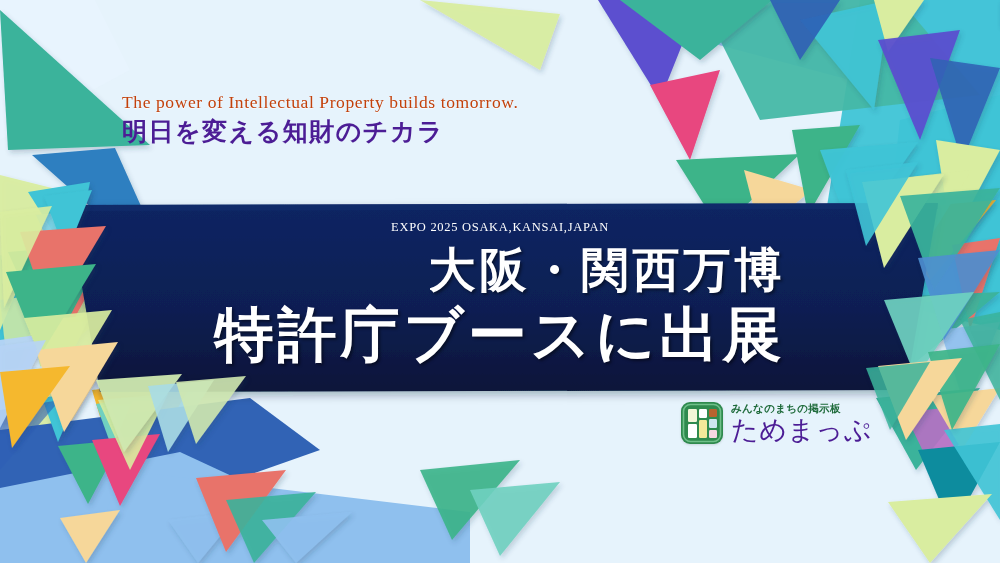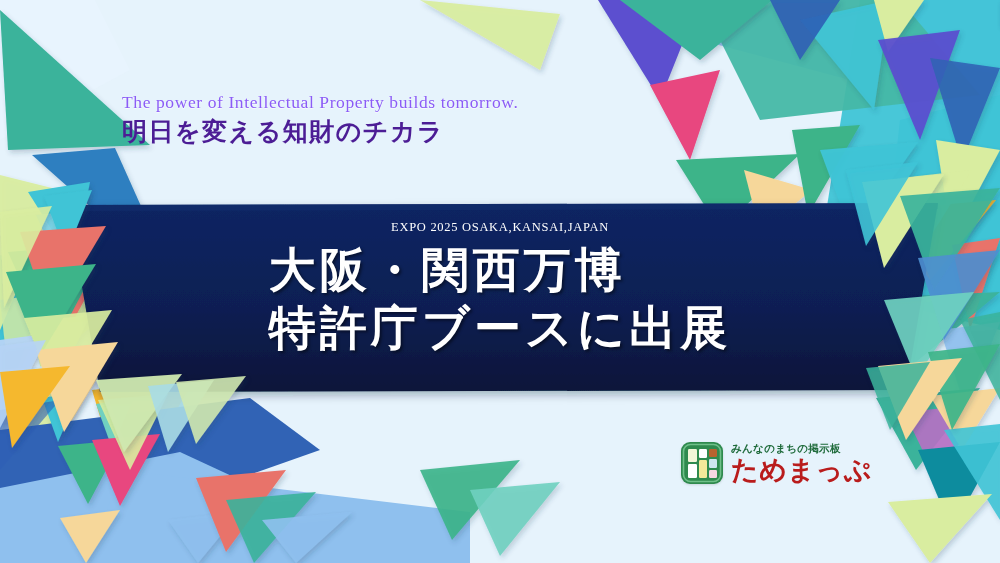--- a/index.html
+++ b/index.html
@@ -28,21 +28,21 @@
   .tagline-block {
     position: absolute;
     left: 122px;
     top: 92px;
     width: 520px;
   }
   .tagline-en {
     font-family: "Liberation Serif", "DejaVu Serif", serif;
     font-size: 17.5px;
     letter-spacing: 0.6px;
-    color: #8b5cf6;
+    color: #c2410c;
     white-space: nowrap;
     line-height: 1.2;
     text-shadow: 0 1px 1px rgba(255,255,255,0.85);
   }
   .tagline-ja {
     font-family: "DejaVu Serif", "Liberation Serif", serif;
     font-weight: 700;
     font-size: 25px;
     letter-spacing: 1.5px;
     color: #4c1d95;
@@ -77,34 +77,34 @@
     font-size: 12.5px;
     letter-spacing: 0.7px;
     color: #ffffff;
     margin-top: 14px;
     white-space: nowrap;
   }
   .headline {
     font-family: "DejaVu Serif", "Liberation Serif", serif;
     font-weight: 700;
     color: #ffffff;
-    text-align: left;
+    text-align: right;
     letter-spacing: 4px;
     line-height: 1.15;
     text-shadow: 2px 2px 3px rgba(0,0,0,0.45);
     white-space: nowrap;
   }
   .headline .h-row1 { font-size: 47px; display: block; margin-top: 8px; }
-  .headline .h-row2 { font-size: 47px; display: block; margin-top: 4px; }
+  .headline .h-row2 { font-size: 59px; display: block; margin-top: 4px; }
 
   
   .logo-lockup {
     position: absolute;
     left: 673px;
-    top: 442px;
+    top: 402px;
     display: flex;
     align-items: center;
     gap: 8px;
     padding-left: 8px;
   }
   .logo-mark {
     width: 42px;
     height: 42px;
     flex: 0 0 auto;
     display: block;
@@ -120,22 +120,22 @@
     font-family: "DejaVu Sans", "Liberation Sans", sans-serif;
     font-size: 10.5px;
     font-weight: 700;
     color: #1f6b3b;
     letter-spacing: 0.3px;
     white-space: nowrap;
   }
   .logo-name {
     font-family: "DejaVu Sans", "Liberation Sans", sans-serif;
     font-size: 27px;
-    font-weight: 700;
-    color: #b91c1c;
+    font-weight: 400;
+    color: #4c1d95;
     letter-spacing: 0.5px;
     margin-top: 3px;
     white-space: nowrap;
   }
 </style>
 </head>
 <body>
 
 <div id="stage">
 

